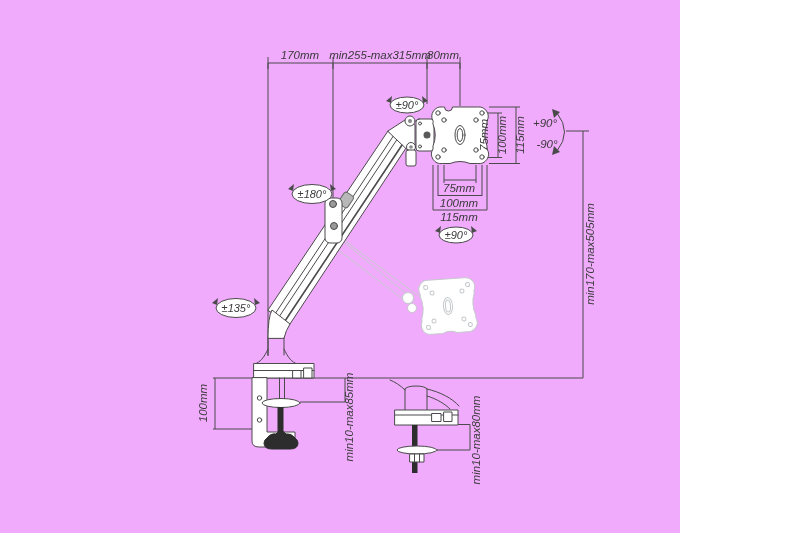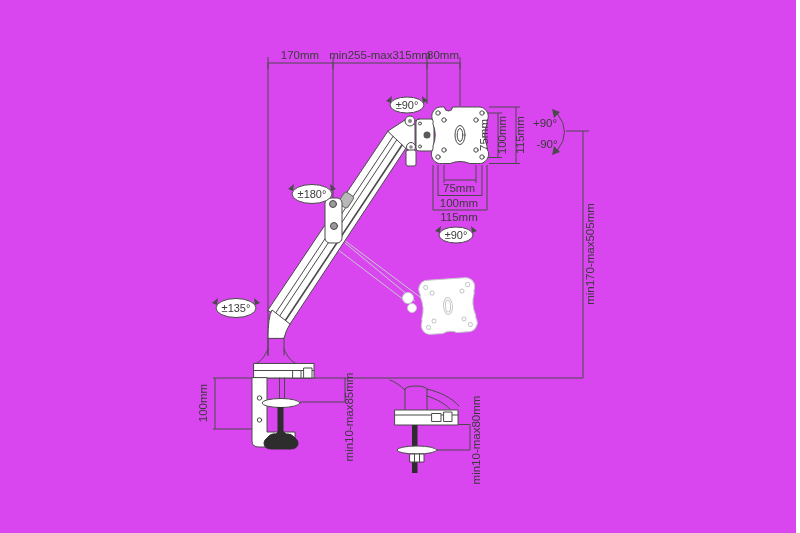--- a/index.html
+++ b/index.html
@@ -1,21 +1,22 @@
 <!DOCTYPE html>
 <html><head>
 <meta charset="utf-8">
 <style>
   html,body{margin:0;padding:0;background:#fff;}
   .canvas{
     position:relative;
-    width:796px;height:533px;
-    background:#d946ef;
+    width:680px;height:533px;
+    background:#f0abfc;
     overflow:hidden;
     font-family:"Liberation Sans", sans-serif;
+    font-style:italic;
   }
   svg text{
     font-family:"Liberation Sans", sans-serif;
     fill:#3a3a3a;
   }
   .dim-label{font-size:11.5px;}
   .angle-label{font-size:11px;}
 </style>
 </head>
 <body>

